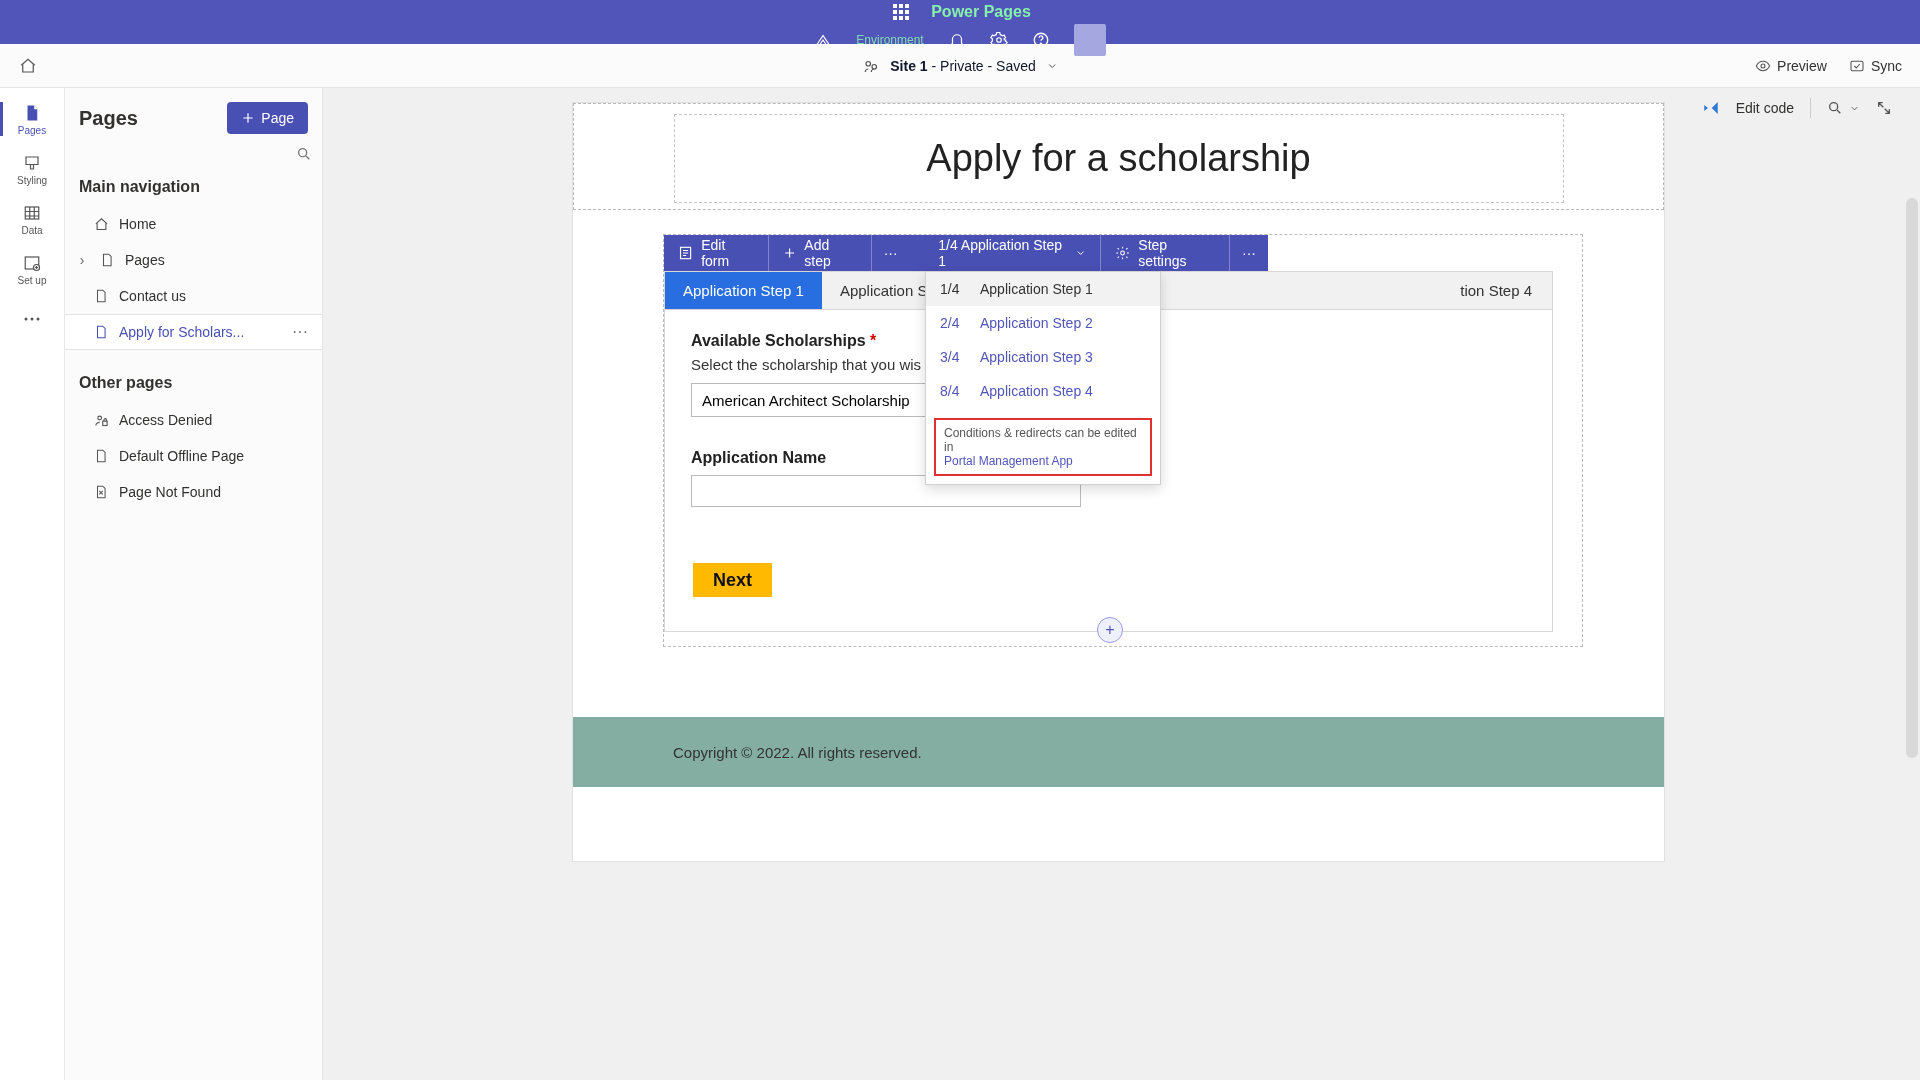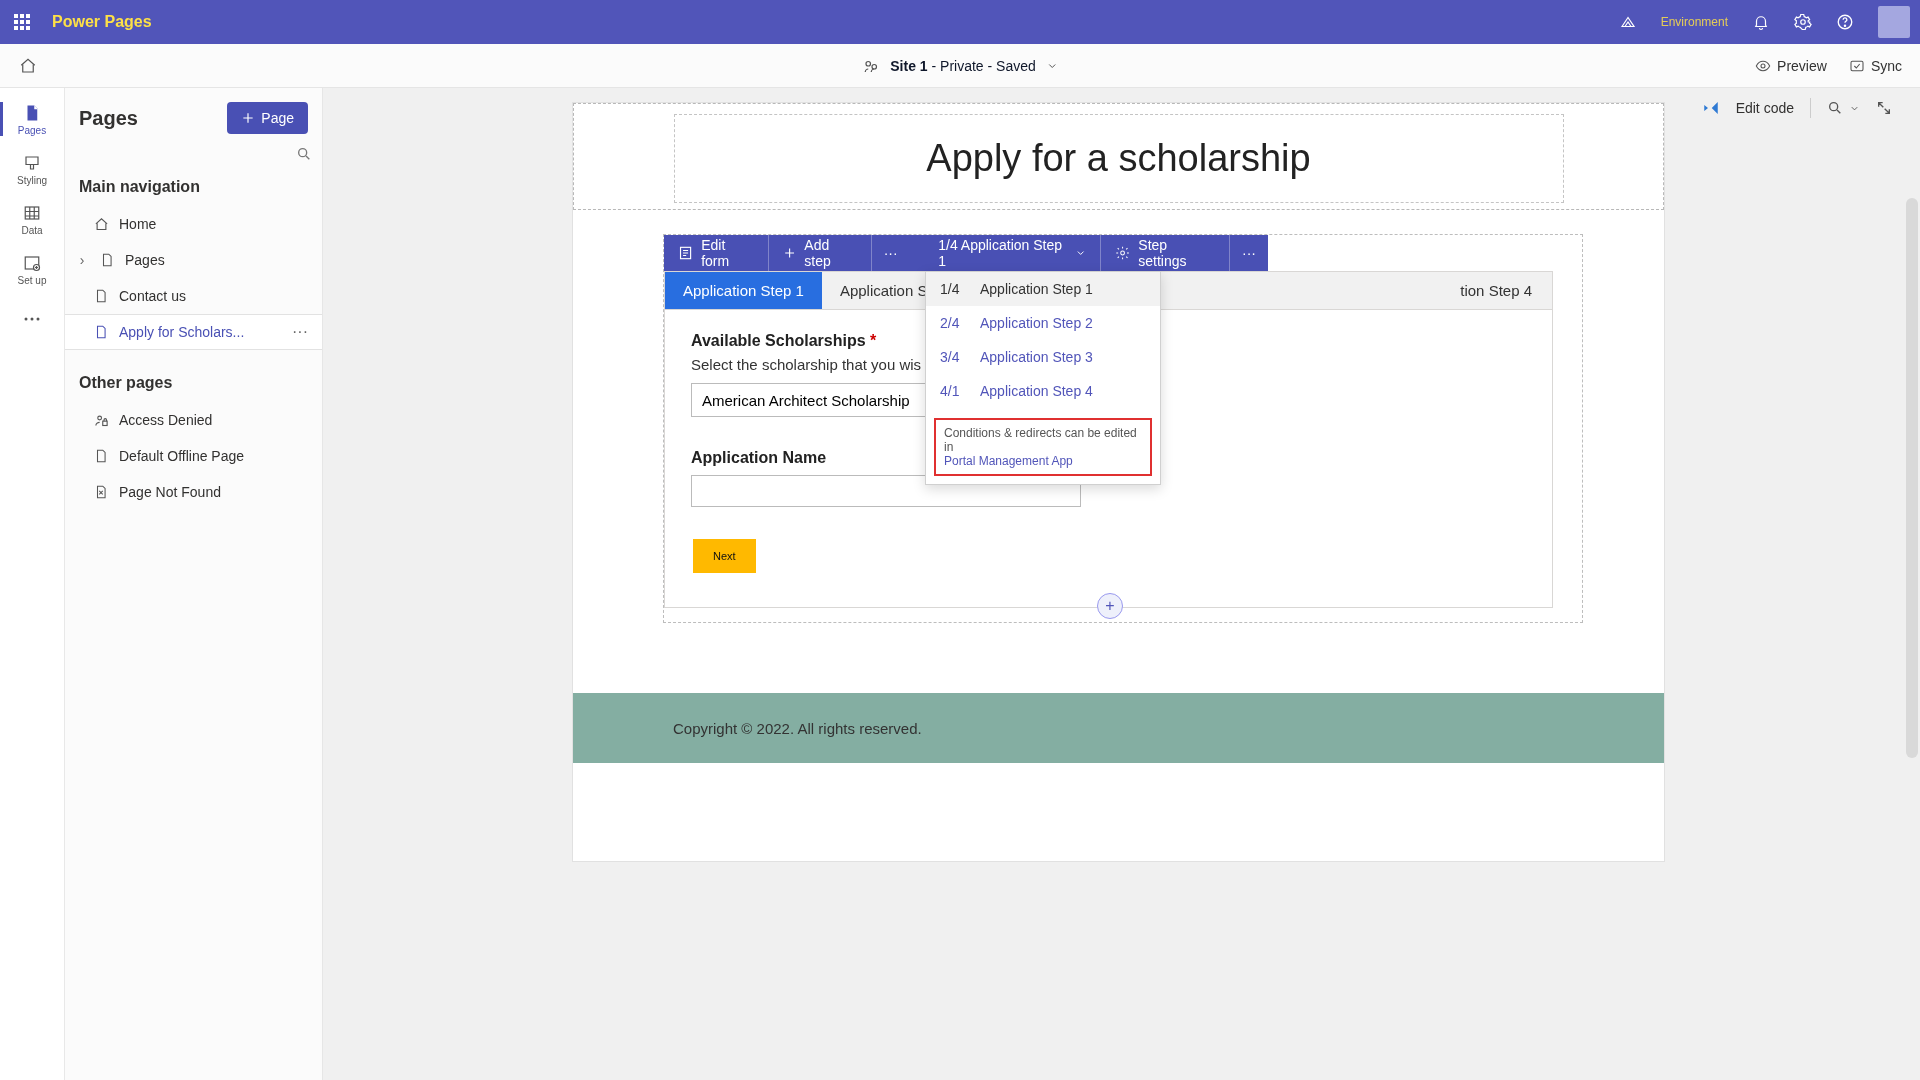--- a/index.html
+++ b/index.html
@@ -1,21 +1,21 @@
 <!DOCTYPE html>
 <html><head>
 <meta charset="utf-8">
 <style>
   * { box-sizing: border-box; margin: 0; padding: 0; font-family: 'Segoe UI', Tahoma, sans-serif; }
   body { width: 1920px; height: 1080px; overflow: hidden; background: #f5f5f5; }
 
   
   .top-header {
-    height: 44px; background: #5155b9; display: flex; 
-    color: #fde047; padding: 0 10px; justify-content: space-between;
+    height: 44px; background: #5155b9; display: flex; align-items: center;
+    color: #86efac; padding: 0 10px; justify-content: space-between; flex-direction: column;
   }
   .top-left { display: flex; align-items: center; gap: 18px; }
   .waffle { display: grid; grid-template-columns: repeat(3,4px); grid-template-rows: repeat(3,4px); gap: 2px; cursor: pointer; padding: 4px; }
   .waffle span { width:4px; height:4px; background:#fff; }
   .brand { font-size: 16px; font-weight: 600; }
   .top-right { display: flex; align-items: center; gap: 24px; }
   .env-block { font-size:12px; display:flex; flex-direction:column; line-height:1.2; }
   .env-block .env-lbl { opacity:.85; }
   .hicon { width:18px; height:18px; cursor:pointer; display:flex; align-items:center; justify-content:center; }
   .avatar-sq { width:32px; height:32px; background:#a4a7e0; border-radius:2px; }
@@ -77,21 +77,21 @@
   .tabs-row { display:flex; background:#f1f1f1; border-bottom:1px solid #d9d7d5; font-size:15px; }
   .tab { padding:10px 18px; cursor:pointer; color:#333; }
   .tab.active { background:#286ee0; color:#fff; }
   .form-body { padding:22px 26px 34px; }
   .field-lbl { font-size:16px; font-weight:600; color:#222; }
   .req { color:#c00; }
   .field-help { font-size:15px; color:#333; margin:6px 0 10px; }
   .input-box { width:390px; height:34px; border:1px solid #bbb; padding:0 10px; font-size:15px; display:flex; align-items:center; position:relative; }
   .input-box .dd-ic { position:absolute; right:8px; cursor:pointer; color:#555; }
   .input-empty { width:390px; height:32px; border:1px solid #bbb; }
-  .btn-next { background:#ffb900; color:#111; border:none; font-weight:400; height:34px; padding:0 20px; cursor:pointer; font-size:11px; margin-top:32px; margin-left:2px; }
+  .btn-next { background:#ffb900; color:#111; border:none; font-weight:700; height:34px; padding:0 20px; cursor:pointer; font-size:18px; margin-top:56px; margin-left:2px; }
 
   .add-circle { position:absolute; left:432px; bottom:-12px; width:26px; height:26px; border:1px solid #99e; border-radius:50%; background:#eef0fb; color:#5155b9; display:flex; align-items:center; justify-content:center; font-size:16px; cursor:pointer; }
 
   
   .step-dd { position:absolute; top:36px; left:261px; width:236px; background:#fff; border:1px solid #d0d0d0; box-shadow:0 4px 12px rgba(0,0,0,.15); z-index:5; font-size:14px; }
   .dd-item { display:flex; gap:14px; padding:9px 14px; cursor:pointer; color:#5155b9; }
   .dd-item.sel { background:#f2f2f2; color:#333; }
   .dd-num { width:26px; color:#5155b9; }
   .dd-item.sel .dd-num { color:#333; }
   .dd-note { border:2px solid #e03030; margin:10px 8px 8px; padding:6px 8px; font-size:12px; color:#555; }
@@ -406,21 +406,21 @@
               </div>
             <div class="dd-item">
                 <span class="dd-num">2/4</span>
                 <span>Application Step 2</span>
               </div>
             <div class="dd-item">
                 <span class="dd-num">3/4</span>
                 <span>Application Step 3</span>
               </div>
             <div class="dd-item">
-                <span class="dd-num">4/1</span>
+                <span class="dd-num">8/4</span>
                 <span>Application Step 4</span>
               </div>
             <div class="dd-note">
               <span>Conditions &amp; redirects can be edited in</span><br>
               <a>Portal Management App</a>
             </div>
           </div>
         </div>
 
         <div class="form-card">

